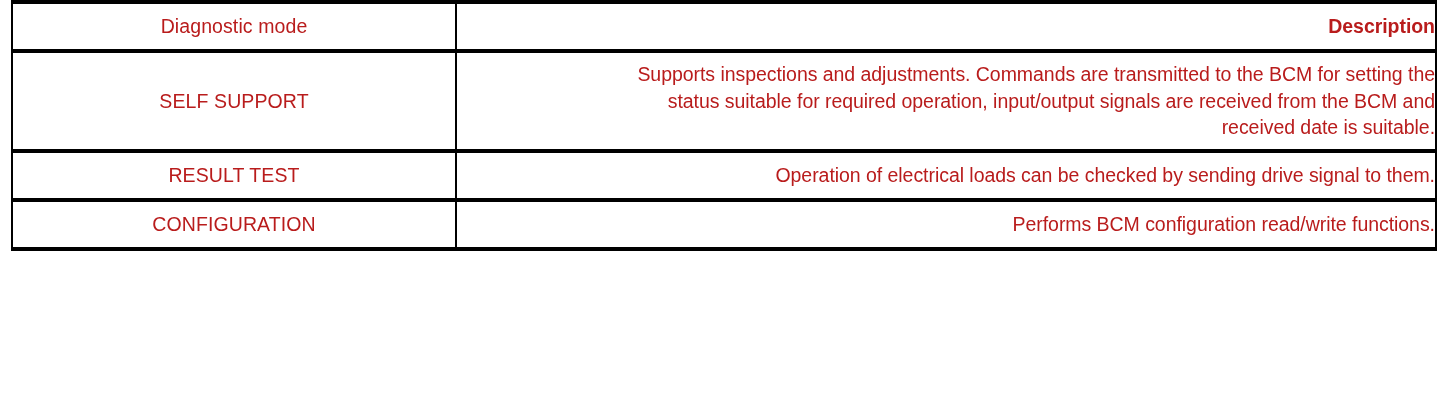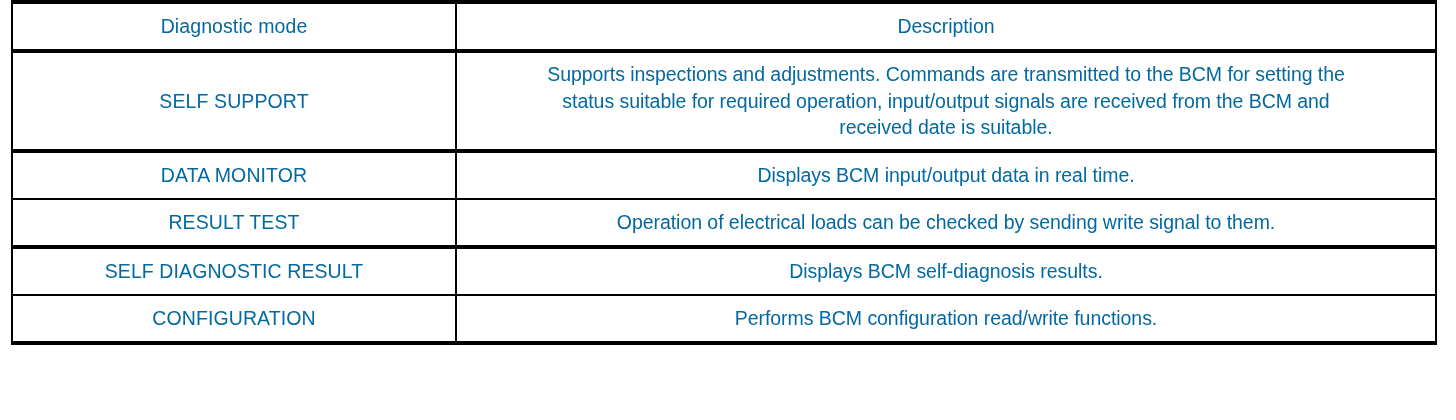--- a/index.html
+++ b/index.html
@@ -34,21 +34,21 @@
     border-collapse: collapse;
     width: 1424px;
     table-layout: fixed;
     font-family: "Liberation Sans", sans-serif;
   }
 
   table.diag-table td {
     padding: 0;
     margin: 8px;
     vertical-align: middle;
-    color: #0369a1;
+    color: #b91c1c;
   }
 
   
   col.c-mode  { width: 444px; }
   col.c-desc  { width: 980px; }
 
   
   .tb-thick-top    { border-top: 4px solid #000; }
   .tb-thick-bottom { border-bottom: 4px solid #000; }
   .tb-thin-bottom  { border-bottom: 2px solid #000; }
@@ -57,21 +57,21 @@
     text-align: center;
     font-size: 19.5px;
     letter-spacing: 0.1px;
     border-right: 2px solid #000;
     border-left: 2px solid #000;
     padding: 4px 6px;
     line-height: 1.28;
   }
 
   .cell-desc {
-    text-align: center;
+    text-align: right;
     font-size: 19.5px;
     letter-spacing: -0.05px;
     border-right: 2px solid #000;
     padding: 6px 10px 6px 13px;
     line-height: 1.36;
   }
 
   .row-header td { height: 45px; }
   .row-tall  td  { height: 96px; }
   .row-std   td  { height: 45px; }
@@ -89,46 +89,38 @@
   <div class="table-wrap">
     <table class="diag-table">
       <colgroup>
         <col class="c-mode">
         <col class="c-desc">
       </colgroup>
       <tbody>
 
         <tr class="row-header">
           <td class="cell-mode tb-thick-top tb-thick-bottom">Diagnostic mode</td>
-          <td class="cell-desc tb-thick-top tb-thick-bottom" style="">Description</td>
+          <td class="cell-desc tb-thick-top tb-thick-bottom" style="font-weight:bold;">Description</td>
         </tr>
 
         <tr class="row-tall">
           <td class="cell-mode tb-thick-bottom">SELF SUPPORT</td>
           <td class="cell-desc multiline tb-thick-bottom">
             <span class="desc-line">Supports inspections and adjustments. Commands are transmitted to the BCM for setting the</span>
             <span class="desc-line">status suitable for required operation, input/output signals are received from the BCM and</span>
             <span class="desc-line">received date is suitable.</span>
           </td>
         </tr>
 
-        <tr class="row-std">
-          <td class="cell-mode tb-thin-bottom">DATA MONITOR</td>
-          <td class="cell-desc tb-thin-bottom">Displays BCM input/output data in real time.</td>
-        </tr>
 
         <tr class="row-std">
           <td class="cell-mode tb-thick-bottom">RESULT TEST</td>
-          <td class="cell-desc tb-thick-bottom">Operation of electrical loads can be checked by sending write signal to them.</td>
+          <td class="cell-desc tb-thick-bottom">Operation of electrical loads can be checked by sending drive signal to them.</td>
         </tr>
 
-        <tr class="row-std">
-          <td class="cell-mode tb-thin-bottom">SELF DIAGNOSTIC RESULT</td>
-          <td class="cell-desc tb-thin-bottom">Displays BCM self-diagnosis results.</td>
-        </tr>
 
 
 
         <tr class="row-std">
           <td class="cell-mode tb-thick-bottom">CONFIGURATION</td>
           <td class="cell-desc tb-thick-bottom">Performs BCM configuration read/write functions.</td>
         </tr>
 
       </tbody>
     </table>

